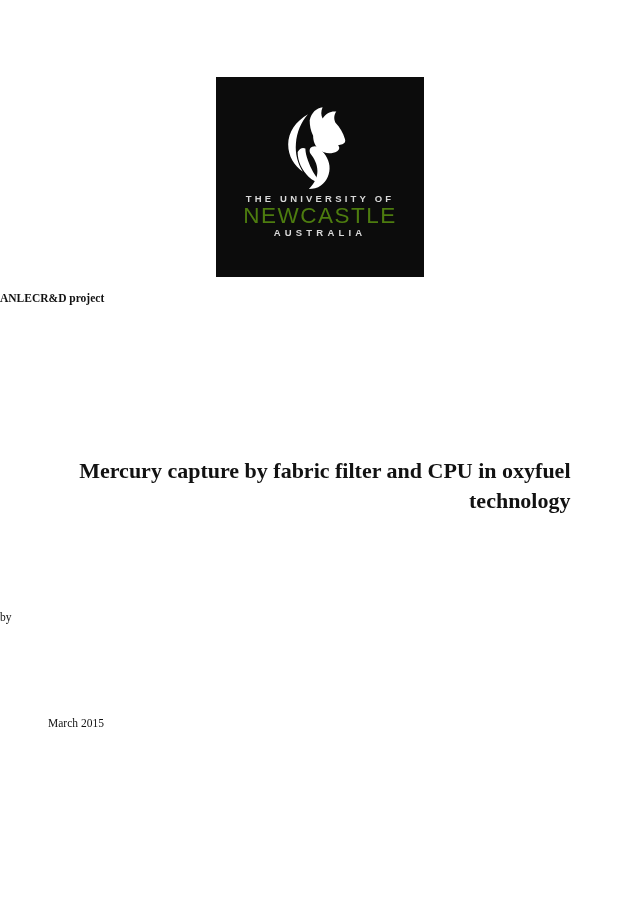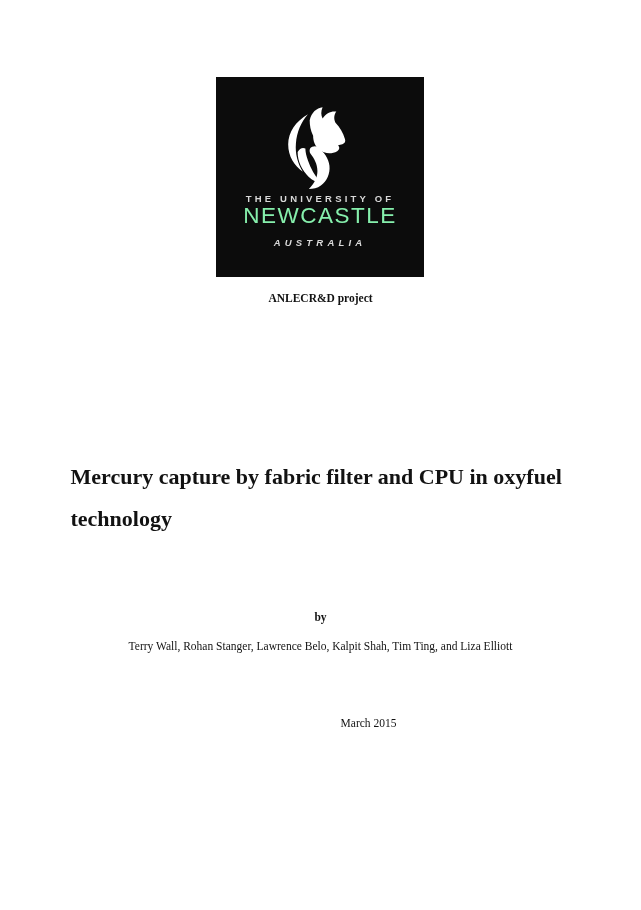--- a/index.html
+++ b/index.html
@@ -40,39 +40,39 @@
     position: absolute;
     width: 100%;
     left: 0;
     font-family: "Liberation Sans", sans-serif;
     color: #d9d9d9;
     font-size: 9.5px;
     letter-spacing: 3.2px;
     font-weight: 600;
   }
   .logo-line-top    { top: 116px; }
-  .logo-line-bottom { top: 160px; letter-spacing: 4.2px; font-style: italic; }
+  .logo-line-bottom { top: 150px; letter-spacing: 4.2px; }
   .logo-line-main {
     position: absolute;
     width: 100%;
     left: 0;
     top: 126px;
     font-family: "Liberation Sans", sans-serif;
-    color: #86efac;
+    color: #4d7c0f;
     font-size: 22.5px;
     letter-spacing: 1.5px;
     font-weight: 500;
   }
 
   
   .centered {
     position: absolute;
     left: 0;
     width: 100%;
-    text-align: center;
+    text-align: left;
   }
   .project-label {
     top: 292px;
     font-size: 11.5px;
     font-weight: bold;
   }
   .report-subtitle {
     top: 345px;
     left: 50%;
     width: 515px;
@@ -82,27 +82,27 @@
     font-size: 11px;
     font-weight: bold;
     line-height: 17px;
   }
   .main-title {
     top: 456px;
     left: 50%;
     width: 500px;
     transform: translateX(-50%);
     position: absolute;
-    text-align: left;
+    text-align: right;
     font-size: 22px;
     font-weight: bold;
-    line-height: 42px;
+    line-height: 30px;
     margin: 0;
   }
-  .byline      { top: 611px; font-size: 11.5px; font-weight: bold; }
+  .byline      { top: 611px; font-size: 11.5px; }
   .authors     { top: 640px; font-size: 11.5px; }
   .affiliation { top: 665px; font-size: 11.5px; }
   .pub-date    { top: 717px; font-size: 11.5px; margin-left: 48px; }
 </style>
 </head>
 <body>
 
 <div class="page">
 
   <div class="logo-box">
@@ -122,17 +122,16 @@
     <div class="logo-line-main">NEWCASTLE</div>
     <div class="logo-line-small logo-line-bottom">AUSTRALIA</div>
   </div>
 
   <div class="centered project-label">ANLECR&amp;D project</div>
 
 
   <h1 class="main-title">Mercury capture by fabric filter and CPU in oxyfuel technology</h1>
 
   <div class="centered byline">by</div>
-  <div class="centered authors">Terry Wall, Rohan Stanger, Lawrence Belo, Kalpit Shah, Tim Ting, and Liza Elliott</div>
 
   <div class="centered pub-date">March 2015</div>
 
 </div>
 
 </body></html>

